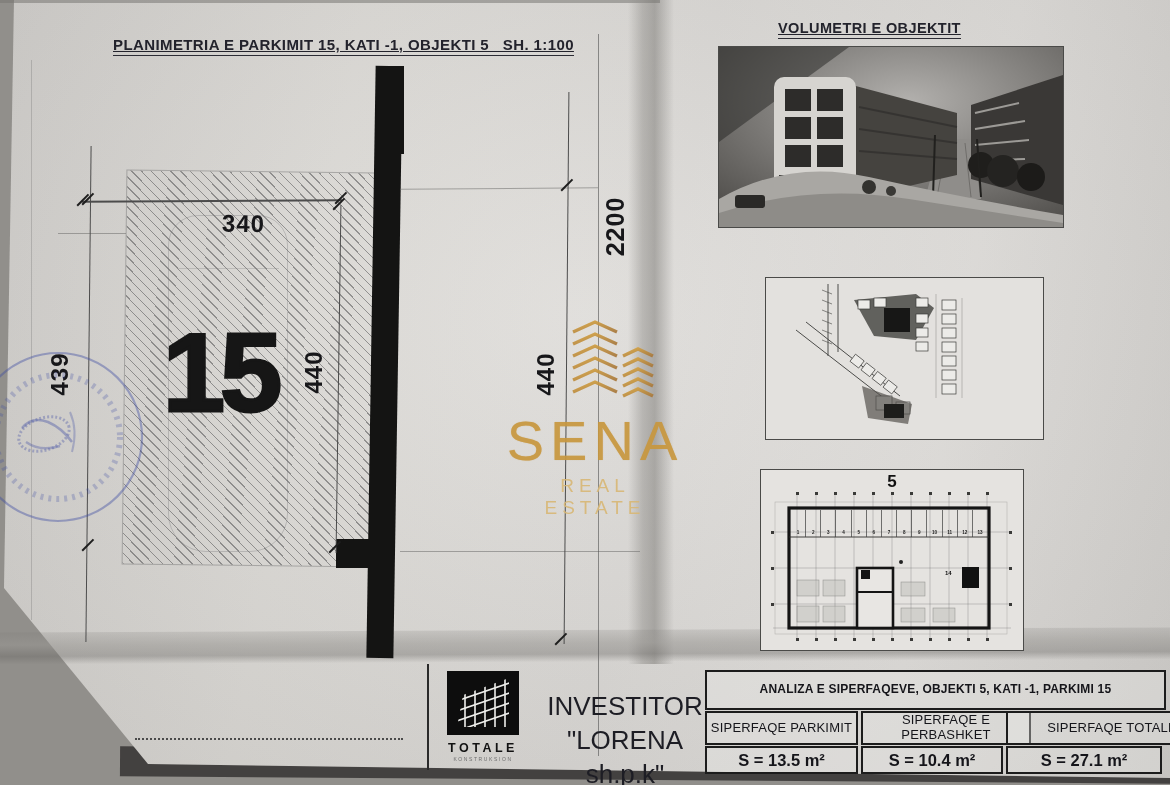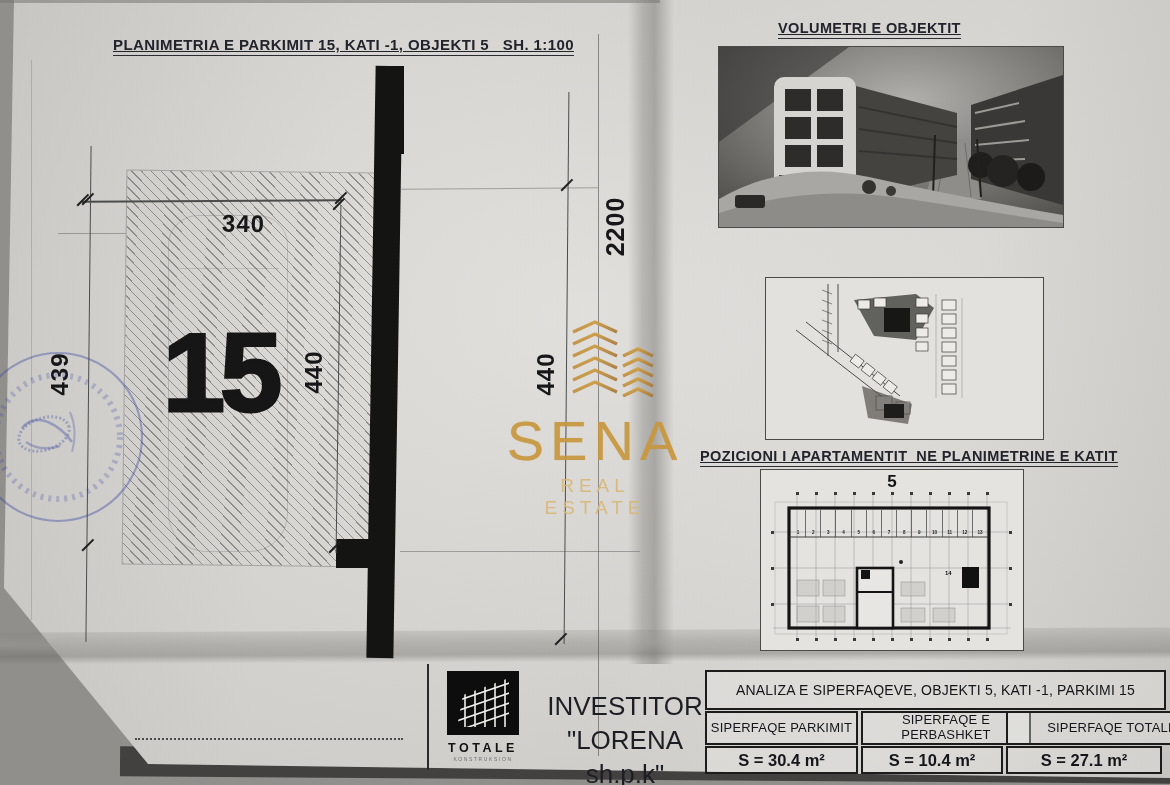--- a/index.html
+++ b/index.html
@@ -259,21 +259,20 @@
       </g>
       <polygon points="96,108 146,126 142,146 102,140" fill="#55534f" opacity=".7"></polygon>
       <rect x="118" y="126" width="20" height="14" fill="#1d1d1b"></rect>
       <g stroke="#7a7a76" stroke-width=".6" opacity=".7">
         <line x1="196" y1="20" x2="196" y2="120"></line>
           <line x1="170" y1="16" x2="170" y2="120"></line>
       </g>
     </svg>
   </div>
 
-  <div class="z ttl ttl-r" style="left:700px;top:448px;">POZICIONI I APARTAMENTIT  NE PLANIMETRINE E KATIT</div>
 
   <div class="imgbox" style="left:760px;top:469px;width:262px;height:180px;background:#e5e3e0;">
     <div class="fp-label">5</div>
     <svg width="262" height="180" viewBox="0 0 262 180" style="position:absolute;left:0;top:0;">
       <g stroke="rgba(70,70,70,.5)" stroke-width=".5">
         <line x1="36" y1="24" x2="36" y2="170"></line>
           <line x1="55" y1="24" x2="55" y2="170"></line>
         <line x1="74" y1="24" x2="74" y2="170"></line>
           <line x1="93" y1="24" x2="93" y2="170"></line>
         <line x1="112" y1="24" x2="112" y2="170"></line>
@@ -384,35 +383,35 @@
     <div class="logo-word">TOTALE</div>
     <div class="logo-sub">KONSTRUKSION</div>
   </div>
 
   <div class="inv">
     <div>INVESTITOR</div>
     <div>"LORENA sh.p.k"</div>
   </div>
 
   <div class="cellbox" style="left:705px;top:670px;width:457px;height:36px;">
-    <span class="hdr" style="font-size:14px;">ANALIZA E SIPERFAQEVE, OBJEKTI 5, KATI -1, PARKIMI 15</span>
+    <span class="hdr" style="font-size:12px;font-weight:bold;">ANALIZA E SIPERFAQEVE, OBJEKTI 5, KATI -1, PARKIMI 15</span>
   </div>
 
   <div class="cellbox hdr" style="left:861px;top:711px;width:138px;height:30px;padding:0 14px;">
     <span>SIPERFAQE E PERBASHKET</span>
   </div>
   <div class="cellbox hdr" style="left:705px;top:711px;width:149px;height:30px;">
     <span>SIPERFAQE PARKIMIT</span>
   </div>
   <div class="cellbox hdr" style="left:1006px;top:711px;width:152px;height:30px;padding:0 28px;">
     <span>SIPERFAQE TOTALE</span>
   </div>
 
   <div class="cellbox val" style="left:705px;top:746px;width:149px;height:24px;">
-    <span>S = 30.4 m²</span>
+    <span>S = 13.5 m²</span>
   </div>
   <div class="cellbox val" style="left:861px;top:746px;width:138px;height:24px;">
     <span>S = 10.4 m²</span>
   </div>
   <div class="cellbox val" style="left:1006px;top:746px;width:152px;height:24px;align-items:center;">
     <span>S = 27.1 m²</span>
   </div>
 </div>
 
 </body></html>

